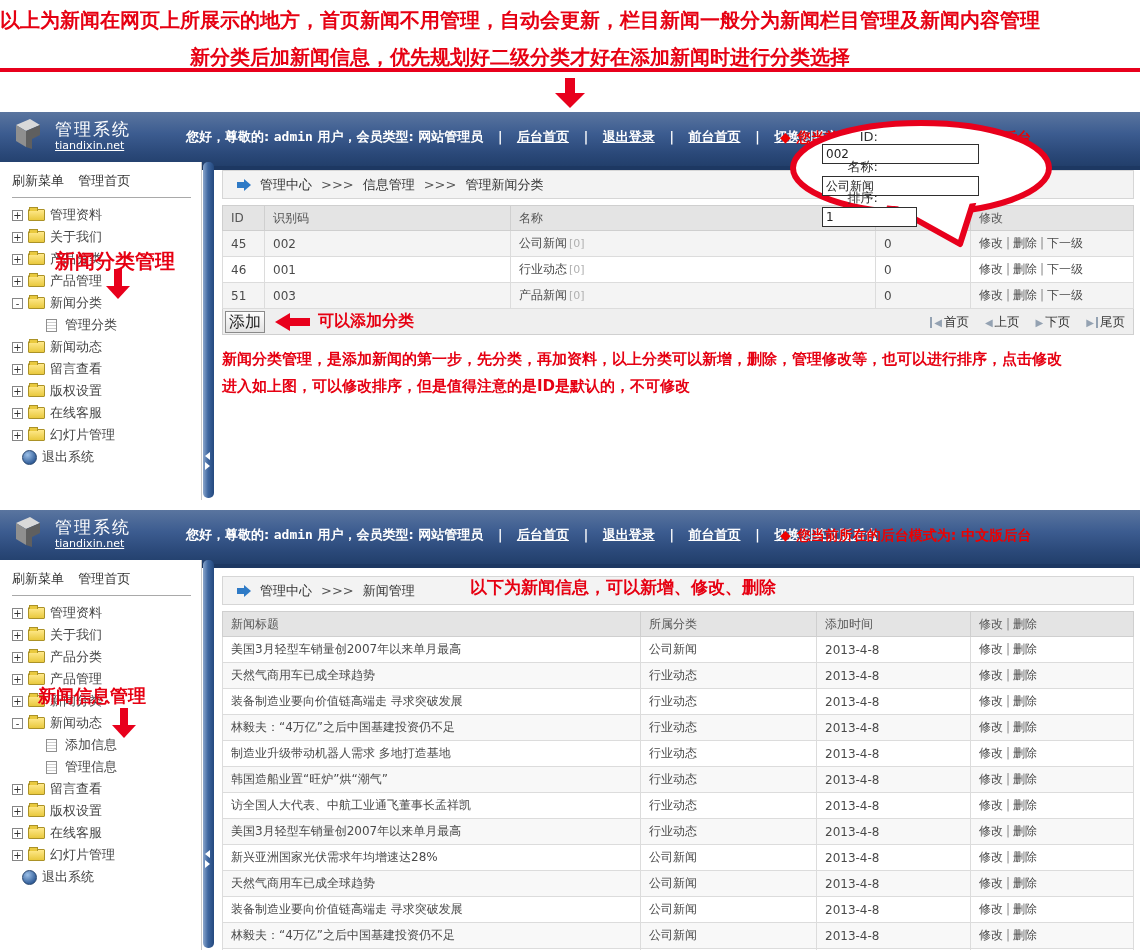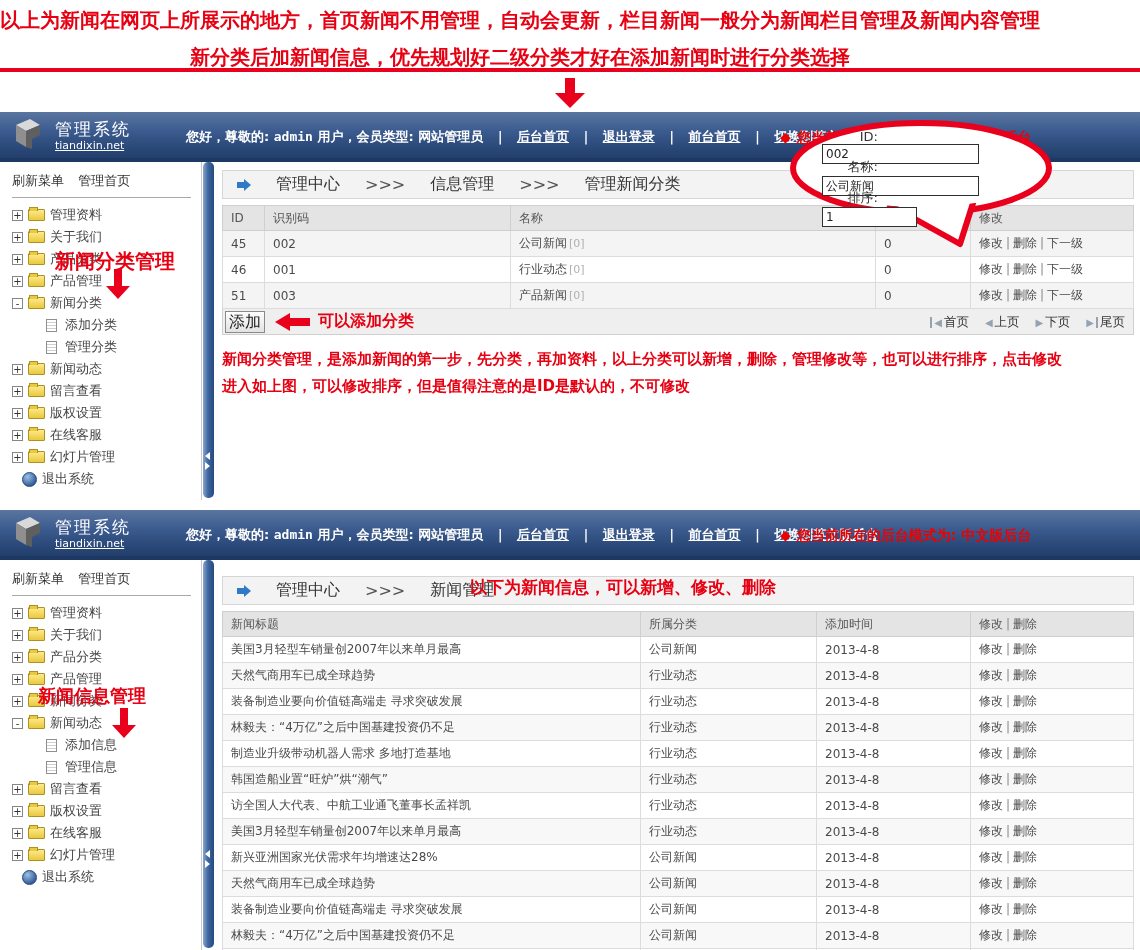--- a/index.html
+++ b/index.html
@@ -15,21 +15,21 @@
   .big-arrow { position:absolute; top:78px; left:554px; width:32px; }
   .big-arrow .shaft { width:10px; height:15px; background:#e8001c; margin:0 auto; }
   .big-arrow .head { width:0; height:0; margin:0 auto;
     border-left:15px solid transparent; border-right:15px solid transparent; border-top:15px solid #e8001c; }
 
   
   .panel { position:absolute; left:0; width:1140px; background:#fff; }
   #panel1 { top:112px; height:388px; }
   #panel2 { top:510px; height:440px; }
 
-  .hdr { position:relative; height:50px; color:#fff;
+  .hdr { position:relative; height:58px; color:#fff;
     background:linear-gradient(180deg,#5a759f 0%, #3c5c90 40%, #2a4878 78%, #223f6b 100%);
     border-bottom:4px solid #1d3862; }
   .logo { position:absolute; left:10px; top:5px; display:flex; gap:9px; align-items:center; }
   .logo-title { font-size:17px; letter-spacing:2px; line-height:19px; }
   .logo-domain { font-size:11px; text-decoration:underline; }
   .hdr-line { position:absolute; left:186px; top:16px; font-size:13px; font-weight:bold; white-space:nowrap; }
   .hdr-line .uname { font-family:"DejaVu Sans Mono","Liberation Mono",monospace; }
   .hdr-line .sep { margin:0 6px; }
   .hdr-link { cursor:pointer;text-decoration:underline; }
   .hdr-note { position:absolute; left:780px; top:17px; color:#ee0000; font-weight:bold; font-size:14px; white-space:nowrap; z-index:1; }
@@ -59,21 +59,21 @@
   
   .splitter { position:absolute; left:203px; top:0; bottom:2px; width:11px; border-radius:5px;
     background:linear-gradient(90deg,#8aa6cc 0%, #3f67a0 45%, #24497e 100%); cursor:col-resize; }
   .sp-arrows { position:absolute; left:2px; top:290px; }
   .sp-tri-l { width:0; height:0; border-top:4px solid transparent; border-bottom:4px solid transparent; border-right:5px solid #fff; margin-bottom:2px; }
   .sp-tri-r { width:0; height:0; border-top:4px solid transparent; border-bottom:4px solid transparent; border-left:5px solid #fff; }
 
   
   .main { position:absolute; left:222px; right:6px; top:0; bottom:0; }
   .breadcrumb { position:relative; margin-top:8px; height:29px; background:#f3f3f3; border:1px solid #d6d6d6;
-    display:flex; align-items:center; gap:25px; padding-left:14px; font-size:16px; color:#333; }
+    display:flex; align-items:center; gap:9px; padding-left:14px; font-size:13px; color:#333; }
   #panel2 .breadcrumb { margin-top:16px; }
   .bc-arrow { display:flex; align-items:center; }
   .bc-arrow .r { width:7px; height:6px; background:#2e7ac6; }
   .bc-arrow .t { width:0; height:0; border-top:6px solid transparent; border-bottom:6px solid transparent; border-left:7px solid #2e7ac6; }
   .crumb { cursor:pointer; }
   .bc-sep { color:#555; }
 
   table.grid { width:100%; border-collapse:collapse; margin-top:6px; font-size:12px; color:#555; table-layout:fixed; }
   table.grid th { background:#e4e4e4; font-weight:normal; text-align:left; height:25px; padding:0 8px;
     border:1px solid #cfcfcf; color:#555; overflow:hidden; white-space:nowrap; }
@@ -193,24 +193,20 @@
           </div>
         <div class="titem">
             <span class="expander">+</span>
             <span class="folder"></span>
             <span>产品管理</span>
           </div>
         <div class="titem">
             <span class="expander">-</span>
             <span class="folder"></span>
             <span>新闻分类</span>
-          </div>
-        <div class="tchild">
-            <span class="page-ic"></span>
-            <span>添加分类</span>
           </div>
         <div class="tchild">
             <span class="page-ic"></span>
             <span>管理分类</span>
           </div>
         <div class="titem">
             <span class="expander">+</span>
             <span class="folder"></span>
             <span>新闻动态</span>
           </div>

